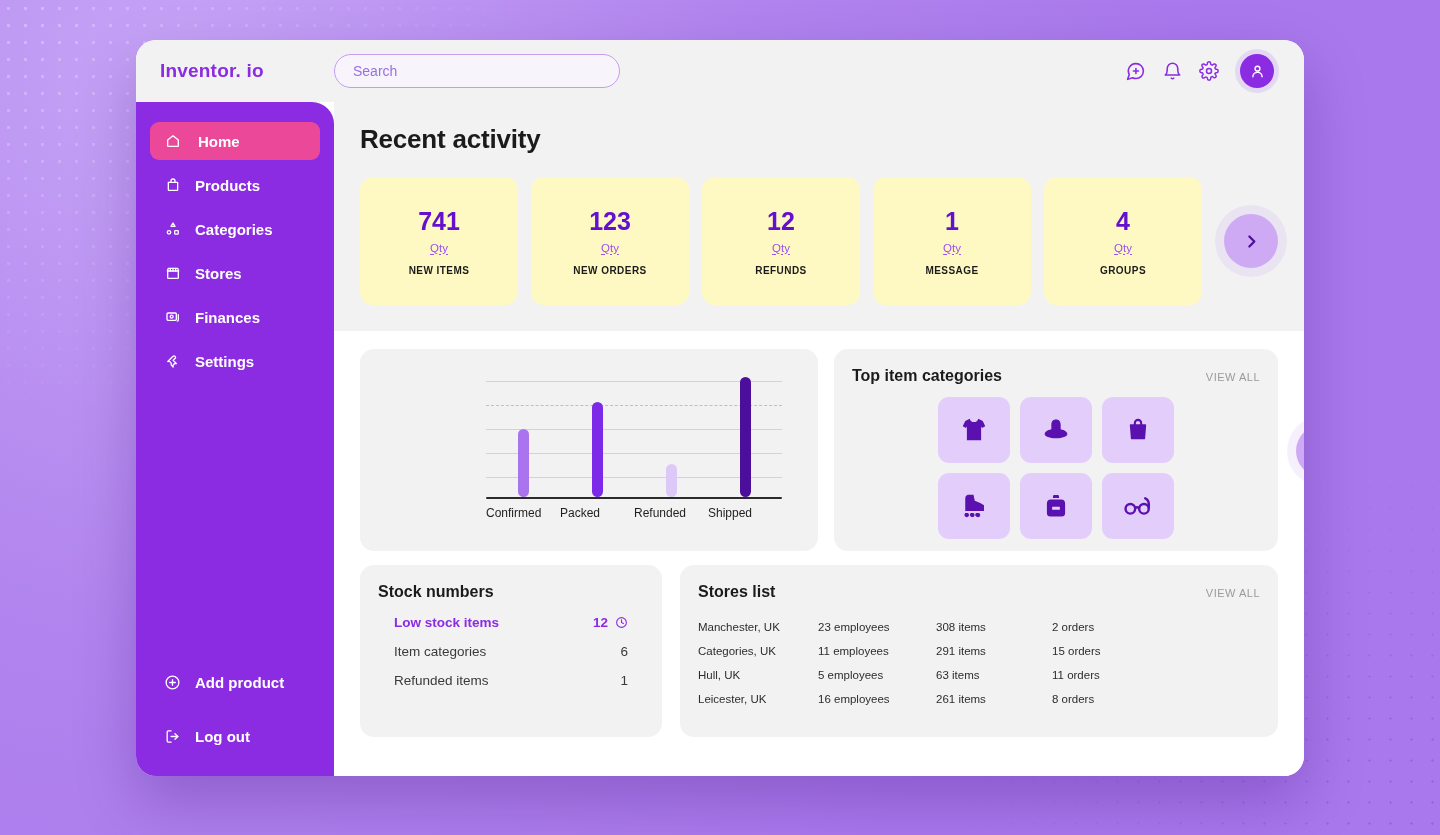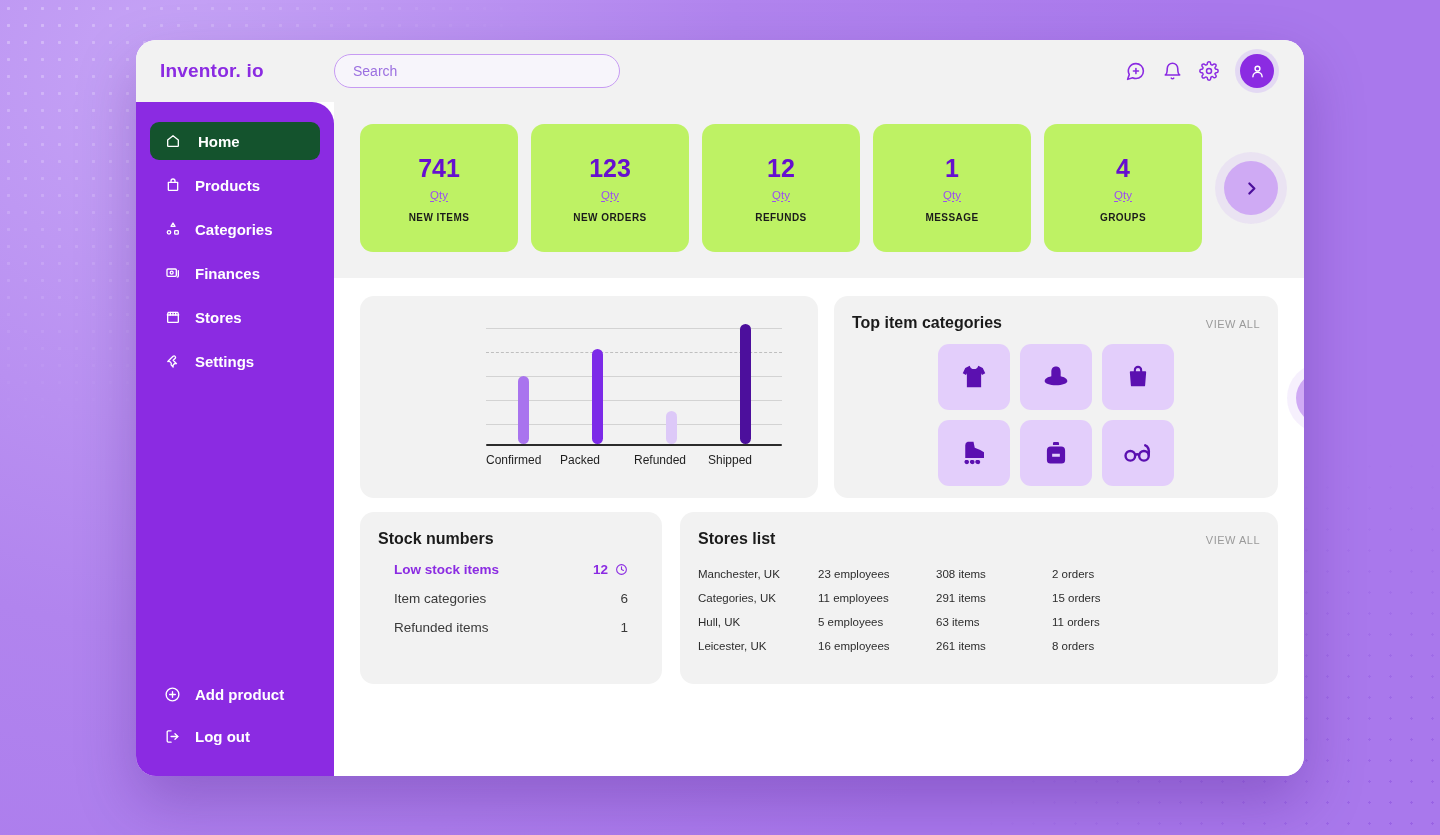--- a/index.html
+++ b/index.html
@@ -134,29 +134,29 @@
     gap: 14px;
     height: 38px;
     padding: 0 14px;
     border-radius: 9px;
     color: #ffffff;
     font-size: 15px;
     font-weight: 700;
     cursor: pointer;
     white-space: nowrap;
   }
-  .nav-item.active { background: #14532d; gap: 17px; }
+  .nav-item.active { background: #ec4899; gap: 17px; }
   .nav-icon {
     width: 17px; height: 17px;
     flex: 0 0 17px;
     display: flex; align-items: center; justify-content: center;
     color: #ffffff;
   }
   .nav-spacer { flex: 1 1 auto; }
-  .nav-bottom { display: flex; flex-direction: column; gap: 14px; padding-left: 2px; }
+  .nav-bottom { display: flex; flex-direction: column; gap: 26px; padding-left: 2px; }
   .nav-bottom .nav-item { height: 28px; padding: 0 12px; }
 
   
   .main {
     flex: 1 1 auto;
     min-width: 0;
     display: flex;
     flex-direction: column;
     background: #ffffff;
   }
@@ -176,21 +176,21 @@
   }
   .stats-row {
     display: flex;
     align-items: center;
     gap: 13px;
     padding: 0 26px;
   }
   .stat-card {
     flex: 1 1 0;
     height: 128px;
-    background: #bef264;
+    background: #fef9c3;
     border-radius: 13px;
     display: flex;
     flex-direction: column;
     align-items: center;
     justify-content: center;
     gap: 6px;
     cursor: pointer;
   }
   .stat-value { font-size: 25px; font-weight: 700; color: #6610cf; }
   .stat-qty {
@@ -443,39 +443,39 @@
               <circle cx="6" cy="17" r="2.6"></circle>
               <rect x="14.5" y="14.4" width="5.4" height="5.4" rx="1"></rect>
             </svg>
           </span>
           <span>Categories</span>
         </div>
 
         <div class="nav-item">
           <span class="nav-icon">
             <svg width="16" height="16" viewBox="0 0 24 24" fill="none" stroke="currentColor" stroke-width="2" stroke-linecap="round" stroke-linejoin="round">
-              <rect x="3" y="6" width="14" height="11" rx="1.5"></rect>
-              <circle cx="10" cy="11.5" r="2.2"></circle>
-              <path d="M20 8.5v8a1.6 1.6 0 0 1-1.6 1.6"></path>
-            </svg>
-          </span>
-          <span>Finances</span>
-        </div>
-
-        <div class="nav-item">
-          <span class="nav-icon">
-            <svg width="16" height="16" viewBox="0 0 24 24" fill="none" stroke="currentColor" stroke-width="2" stroke-linecap="round" stroke-linejoin="round">
               <path d="M4 9h16v10a1 1 0 0 1-1 1H5a1 1 0 0 1-1-1z"></path>
               <path d="M3.5 9 5 5h14l1.5 4"></path>
               <line x1="8" y1="9" x2="8" y2="5"></line>
               <line x1="12" y1="9" x2="12" y2="5"></line>
               <line x1="16" y1="9" x2="16" y2="5"></line>
             </svg>
           </span>
           <span>Stores</span>
+        </div>
+
+        <div class="nav-item">
+          <span class="nav-icon">
+            <svg width="16" height="16" viewBox="0 0 24 24" fill="none" stroke="currentColor" stroke-width="2" stroke-linecap="round" stroke-linejoin="round">
+              <rect x="3" y="6" width="14" height="11" rx="1.5"></rect>
+              <circle cx="10" cy="11.5" r="2.2"></circle>
+              <path d="M20 8.5v8a1.6 1.6 0 0 1-1.6 1.6"></path>
+            </svg>
+          </span>
+          <span>Finances</span>
         </div>
 
         <div class="nav-item">
           <span class="nav-icon">
             <svg width="16" height="16" viewBox="0 0 24 24" fill="none" stroke="currentColor" stroke-width="2" stroke-linecap="round" stroke-linejoin="round">
               <path d="M14.8 6.2a3.9 3.9 0 0 0 5 5L15 16l-3.2 3.2a2.3 2.3 0 0 1-3.2-3.2L11.8 13 6.8 8a3.9 3.9 0 0 0 5-5z" transform="rotate(180 12 12)"></path>
             </svg>
           </span>
           <span>Settings</span>
         </div>
@@ -505,20 +505,21 @@
             </svg>
           </span>
           <span>Log out</span>
         </div>
       </div>
     </div>
 
     <div class="main">
 
       <div class="activity-band">
+        <div class="page-title">Recent activity</div>
 
         <div class="stats-row">
 
           <div class="stat-card">
             <div class="stat-value">741</div>
             <div class="stat-qty">Qty</div>
             <div class="stat-label">NEW ITEMS</div>
           </div>
 
           <div class="stat-card">

